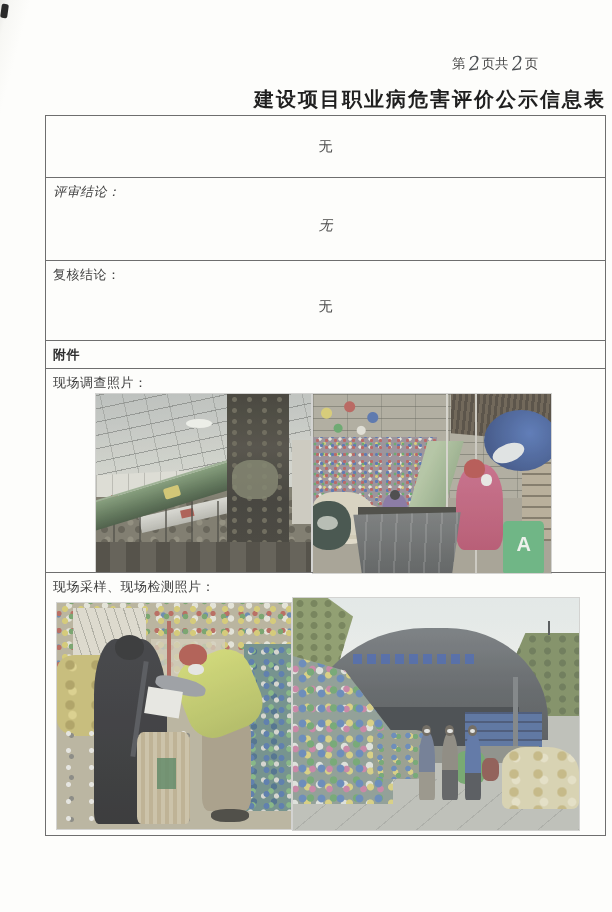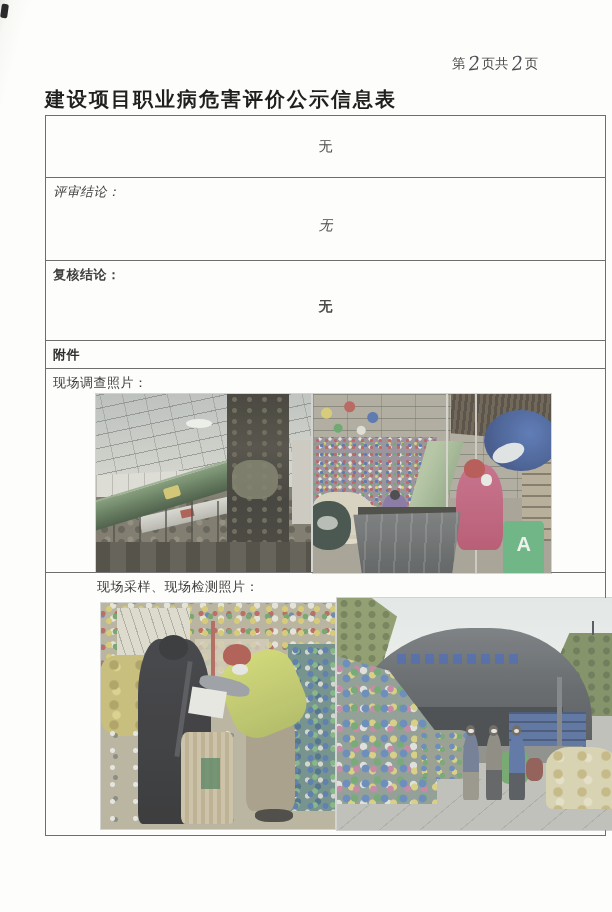--- a/index.html
+++ b/index.html
@@ -6,27 +6,27 @@
   #page{
     position:relative;width:612px;height:912px;margin:0 auto;
     background:linear-gradient(105deg,#e8e8e4 0px,#f7f7f4 10px,#fdfdfb 30px,#fdfdfb 100%);
     font-family:"Liberation Serif","DejaVu Serif",serif;
     color:#3b3b3b;overflow:hidden;
   }
   .corner-mark{position:absolute;left:1px;top:4px;width:7px;height:14px;background:#2a2a2a;border-radius:2px;transform:rotate(8deg);}
   .doc-number{position:absolute;left:60px;top:48px;font-size:13.5px;letter-spacing:.5px;color:#434343;}
   .page-info{position:absolute;left:452px;top:50px;font-size:13.5px;color:#4a4a4a;white-space:nowrap;}
   .hand{font-family:"DejaVu Serif",serif;font-style:italic;font-size:19px;color:#4c5054;display:inline-block;transform:rotate(-6deg) translateY(2px);margin:0 2px;}
-  .doc-title{position:absolute;left:45px;top:86px;width:561px;text-align:left;font-size:20px;font-weight:bold;letter-spacing:2px;color:#1f1f1f;}
+  .doc-title{position:absolute;left:45px;top:86px;width:561px;text-align:right;font-size:20px;font-weight:bold;letter-spacing:2px;color:#1f1f1f;}
 
   
   .sheet{position:absolute;left:45px;top:115px;width:561px;height:721px;border:1px solid #6e6e6e;box-sizing:border-box;}
   .row{position:relative;box-sizing:border-box;border-bottom:1px solid #6e6e6e;}
-  .row:last-child{border-bottom:none;margin-left:44px;}
-  .r1{height:62px;} .r2{height:83px;font-style:italic;} .r3{height:80px;font-weight:bold;} .r4{height:28px;text-decoration:underline;} .r5{height:204px;} .r6{height:264px;}
+  .row:last-child{border-bottom:none;}
+  .r1{height:62px;} .r2{height:83px;font-style:italic;} .r3{height:80px;} .r4{height:28px;text-decoration:underline;} .r5{height:204px;} .r6{height:264px;}
   .cell-label{position:absolute;left:7px;top:5px;font-size:13px;color:#3e3e3e;letter-spacing:.5px;}
   .cell-label.bold{font-weight:bold;color:#2c2c2c;}
   .cell-value{position:absolute;left:0;right:0;top:50%;transform:translateY(-50%);text-align:center;font-size:14px;color:#4a4a4a;}
   .r2 .cell-value,.r3 .cell-value{top:58%;}
 
   
   .ph{position:absolute;overflow:hidden;filter:saturate(.82) contrast(.9) brightness(1.04);box-shadow:0 0 0 1px rgba(130,130,125,.35);}
   .ph *{position:absolute;}
   .ph .wash{left:0;top:0;right:0;bottom:0;background:rgba(243,240,228,.14);z-index:30;}
 

